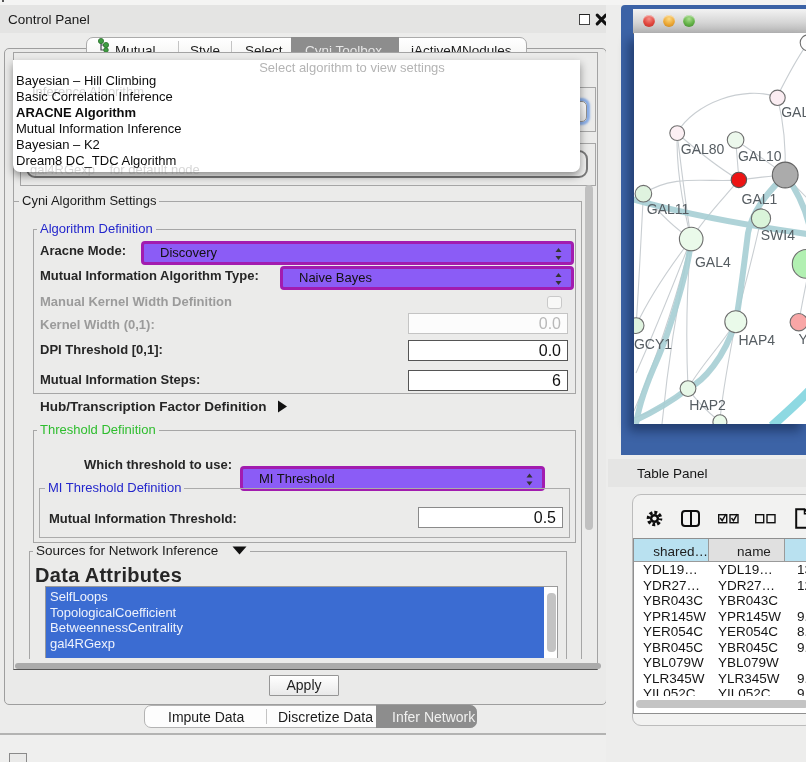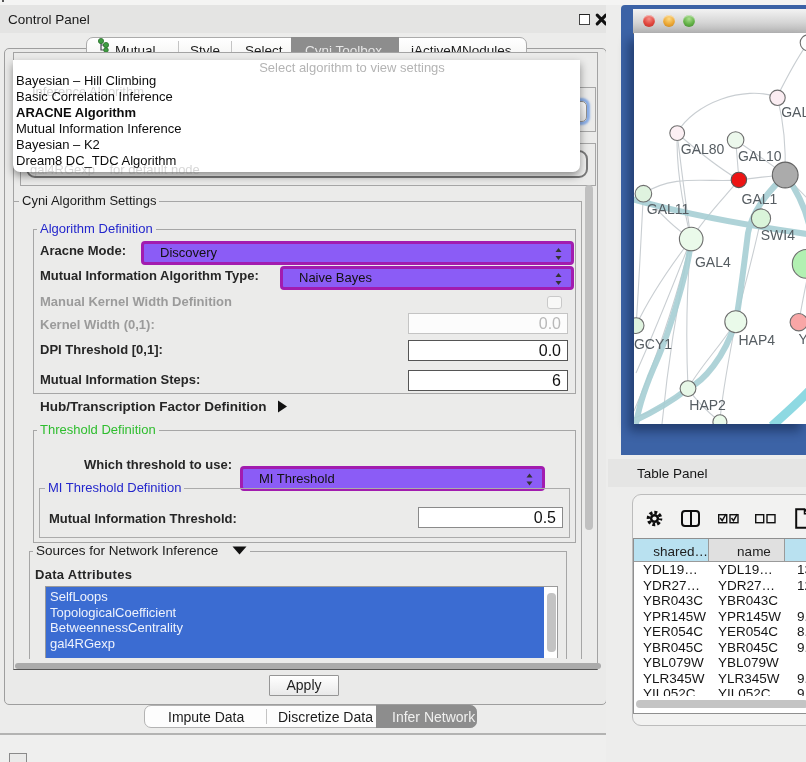--- a/index.html
+++ b/index.html
@@ -105,21 +105,21 @@
 <div class="grplbl" style="left:45px;top:481px;color:#2326cc;background:#eaeae9;">MI Threshold Definition</div>
 
 <div class="lbl" style="left:49px;top:512px;">Mutual Information Threshold:</div>
 <div class="fld" style="left:418px;top:507px;width:137px;height:19px;border-color:#8a8a8a;line-height:19px;">0.5</div>
 
 <div class="abs" style="left:29px;top:551px;width:536px;height:107px;border:1px solid #a6a6a6;border-bottom:none;"></div>
 <div class="grplbl" style="left:33px;top:544px;font-size:13.5px;">Sources for Network Inference<svg style="margin-left:14px;" width="15" height="9" viewBox="0 0 15 9">
       <path d="M0.5 0.5 L14.5 0.5 L7.5 8.5 Z" fill="#111"></path>
     </svg></div>
 
-<div class="lbl" style="left:35px;top:568px;font-size:13px;letter-spacing:0.3px;">Data Attributes</div>
+<div class="lbl" style="left:35px;top:568px;font-size:20px;letter-spacing:0.3px;">Data Attributes</div>
 
 <div class="abs" style="left:45px;top:586px;width:513px;height:72px;background:#fff;border:1px solid #9a9a9a;border-bottom:none;box-sizing:border-box;"></div>
 <div class="abs" style="left:46px;top:587px;width:498px;height:71px;background:#3b6cd2;color:#eef2fc;line-height:15.7px;padding:2px 6px 0 4px;box-sizing:border-box;overflow:hidden;">SelfLoops<br>TopologicalCoefficient<br>BetweennessCentrality<br>gal4RGexp</div>
 <div class="abs" style="left:547px;top:593px;width:9px;height:59px;background:#c3c3c3;border-radius:4px;"></div>
 
 <div class="abs" style="left:585px;top:185px;width:8px;height:345px;background:#c0c0c0;border-radius:4px;"></div>
 <div class="abs" style="left:15px;top:663px;width:586px;height:6px;background:#ababab;border-radius:3px;"></div>
 
 <div class="abs" style="left:269px;top:675px;width:68px;height:19px;background:linear-gradient(#ffffff,#e9e9e9);border:1px solid #969696;border-radius:1px;text-align:center;line-height:19px;font-size:14px;color:#222;">Apply</div>
 

